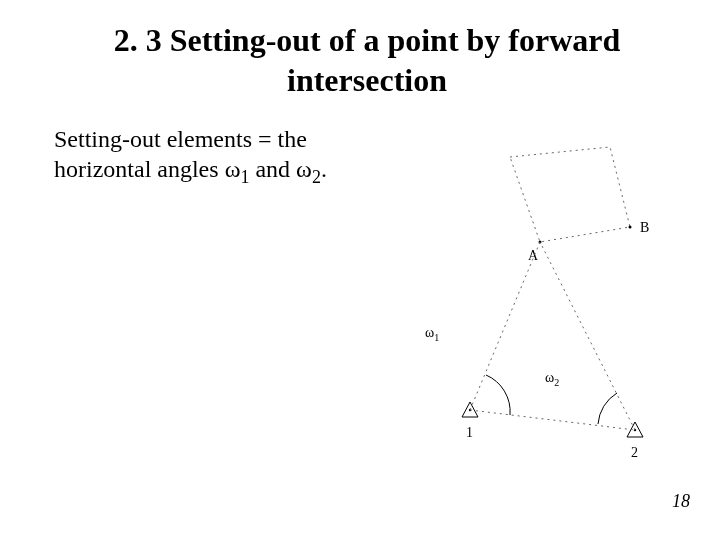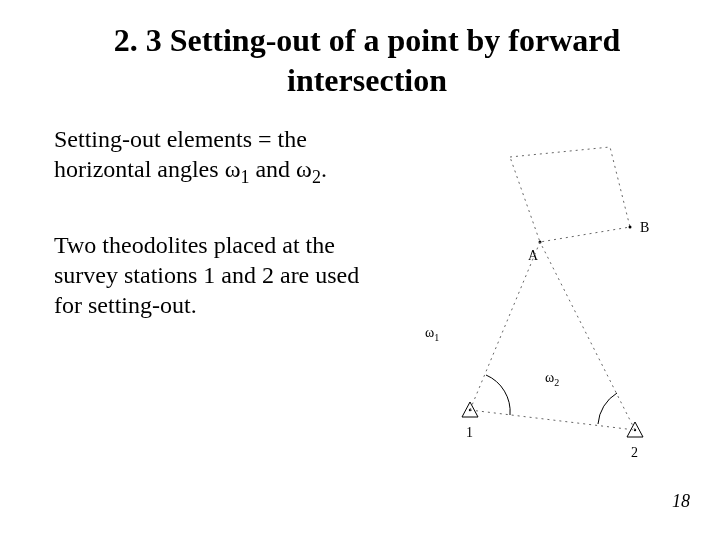--- a/index.html
+++ b/index.html
@@ -63,21 +63,20 @@
 <body>
 
 <div class="slide">
   <h1 class="title">2. 3 Setting-out of a point by forward intersection</h1>
 
   <div class="body-row">
     <div class="text-col">
       <p class="para">
         <span>Setting-out elements = the horizontal angles </span><span>ω</span><span class="sub">1</span><span> and </span><span>ω</span><span class="sub">2</span><span>.</span>
       </p>
-      <p class="para">Two theodolites placed at the survey stations 1 and 2 are used for setting-out.</p>
     </div>
 
     <div class="diagram-col">
       <svg width="300" height="330" viewBox="0 0 300 330">
 
         <polygon points="130,25 230,15 250,95 160,110" fill="none" stroke="#666" stroke-width="1" stroke-dasharray="2,4"></polygon>
 
         <circle cx="160" cy="110" r="1.5" fill="#000"></circle>
         <text x="148" y="128" font-family="Times New Roman" font-size="14">A</text>
 

